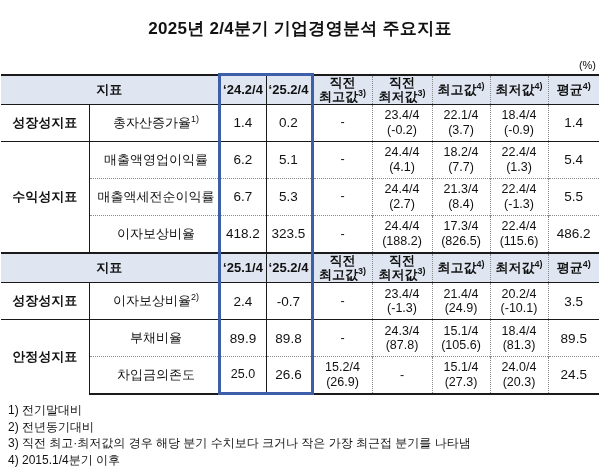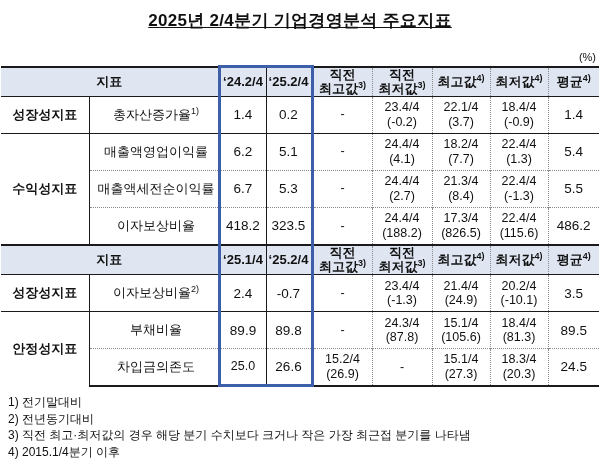--- a/index.html
+++ b/index.html
@@ -13,22 +13,21 @@
     width: 600px; height: 476px;
     margin: 0; padding: 0;
     background: #ffffff;
     font-family: "Liberation Sans", "DejaVu Sans", sans-serif;
     color: #111;
   }
   .title {
     text-align: center;
     font-weight: bold;
     font-size: 17px;
-    text-decoration: underline;
-    padding-top: 9px;
+    padding-top: 17px;
     letter-spacing: 0.3px;
   }
   .unit {
     text-align: right;
     font-size: 11px;
     margin: 19px 4px 2px 0;
   }
   table.report {
     border-collapse: collapse;
     table-layout: fixed;
@@ -232,21 +231,21 @@
     </tr>
     <tr class="dr last">
       <td class="name"><span>차입금의존도</span><sup></sup></td>
       <td class="sub bl bb">25.0</td>
       <td class="num sl br bb">26.6</td>
       <td class="sub">15.2/4
 (26.9)</td>
       <td class="sub dl">-</td>
       <td class="sub dl">15.1/4
 (27.3)</td>
-      <td class="sub dl">18.3/4
+      <td class="sub dl">24.0/4
 (20.3)</td>
       <td class="num dl">24.5</td>
     </tr>
   </tbody>
 </table>
 
 <div class="footnotes">
   <div class="fn">1) 전기말대비</div>
   <div class="fn">2) 전년동기대비</div>
   <div class="fn">3) 직전 최고·최저값의 경우 해당 분기 수치보다 크거나 작은 가장 최근접 분기를 나타냄</div>

